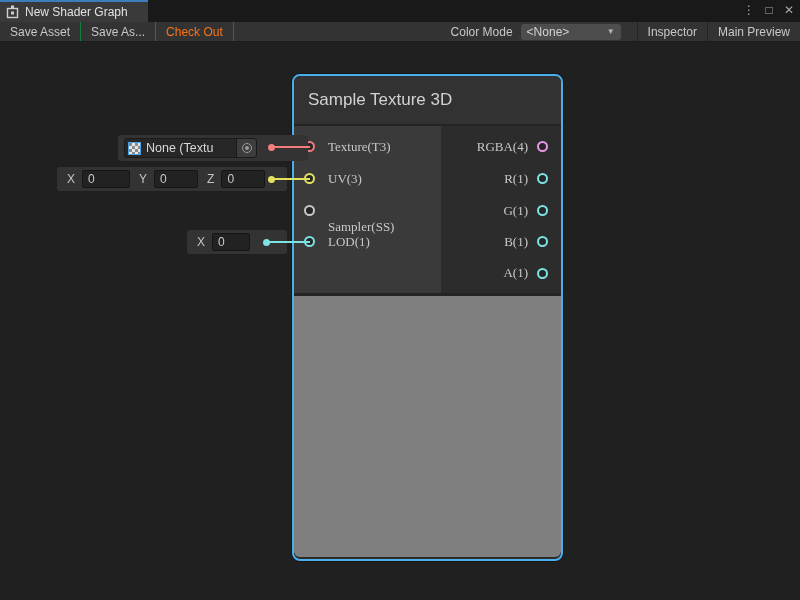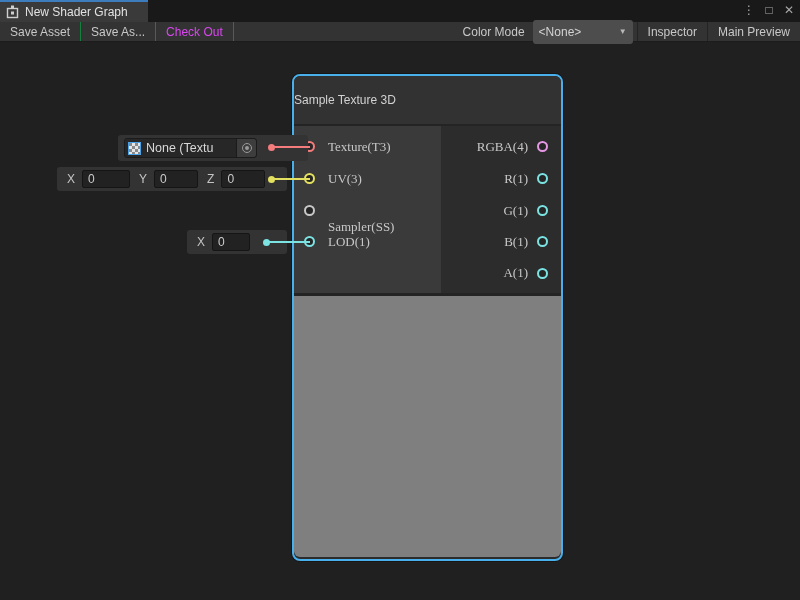--- a/index.html
+++ b/index.html
@@ -22,41 +22,41 @@
   .toolbar {
     position:absolute; left:0; top:22px; width:800px; height:20px;
     background:#333333; display:flex; align-items:stretch; font-size:12px;
     border-bottom:1px solid #1c1c1c;
   }
   .tbtn {
     display:flex; align-items:center; padding:0 10px; color:#c8c8c8;
     border-right:1px solid #15803d; white-space:nowrap; cursor:default;
   }
   .tbtn.right { border-right:none; border-left:1px solid #242424; }
-  .tbtn.disabled { color:#d946ef; }
+  .tbtn.disabled { color:#f97316; }
   .tb-spacer { flex:1; }
   .cm-label { display:flex; align-items:center; padding:0 8px; color:#c8c8c8; white-space:nowrap; }
   .dropdown {
-    align-self:center; width:100px; height:24px; background:#4d4d4d;
-    border-radius:3px; display:flex; align-items:center; margin-right:4px;
+    align-self:center; width:100px; height:16px; background:#4d4d4d;
+    border-radius:3px; display:flex; align-items:center; margin-right:16px;
     padding:0 6px; color:#d2d2d2; position:relative; cursor:default;
   }
   .dropdown .arrow { position:absolute; right:6px; font-size:8px; color:#b8b8b8; }
   
   .graph { position:absolute; left:0; top:42px; width:800px; height:558px; }
   
   .node {
     position:absolute; left:292px; top:32px; width:271px; height:487px;
     border:2px solid #4ab0ec; border-radius:8px; background:#2c2c2c;
     box-shadow:0 0 0 1px #161616;
   }
   .node-header {
     height:50px; background:#323232; border-radius:6px 6px 0 0;
     border-bottom:2px solid #242424; display:flex; align-items:center;
-    font-size:12px; color:#d2d2d2;
+    padding-left:14px; font-size:17px; color:#d2d2d2;
   }
   .node-body { height:167px; display:flex; }
   .col-in { width:147px; background:#3a3a3a; }
   .col-out { flex:1; background:#2c2c2c; }
   .node-divider { height:3px; background:#242424; }
   .node-preview { height:261px; background:#7f7f7f; border-radius:0 0 6px 6px; }
   .port {
     position:absolute; width:11px; height:11px; border-radius:50%;
     border:2px solid #c8c8c8; background:#252525;
   }

